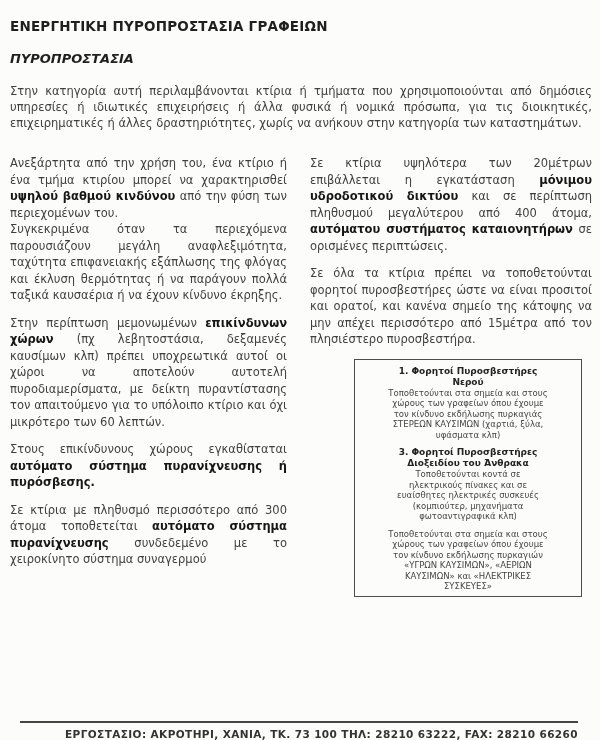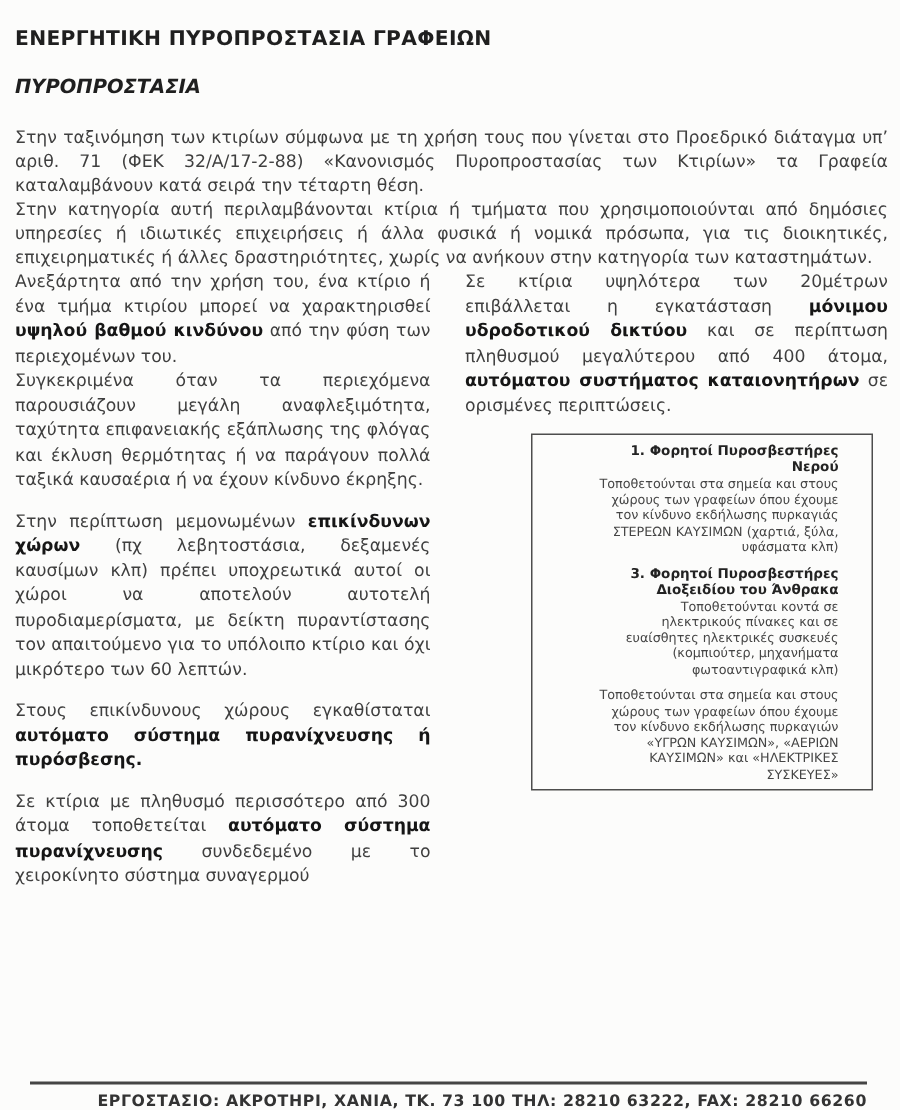--- a/index.html
+++ b/index.html
@@ -29,41 +29,41 @@
   }
   .intro p{
     margin:0;
     font-size:11.5px;
     line-height:16px;
     text-align:justify;
   }
   .columns{
     display:flex;
     gap:23px;
-    margin-top:0;
+    margin-top:24px;
   }
   .col{
     font-size:11.5px;
     line-height:16.5px;
     text-align:justify;
   }
   .col-left{width:277px;flex:none;}
   .col-right{width:282px;flex:none;}
   .col p{margin:0 0 11px 0;}
   .col p.nogap{margin-bottom:0;}
   strong{color:#161616;}
   .ext-box{
     margin-left:44px;
     margin-top:2px;
     width:228px;
     box-sizing:border-box;
     border:1.4px solid #4d4d4d;
-    padding:6px 22px 4px 9px;
+    padding:6px 9px 4px 9px;
     background:#fcfcfb;
-    text-align:right;
+    text-align:center;
   }
   .ext-item{margin-bottom:7px;}
   .ext-item:last-child{margin-bottom:0;}
   .ext-heading{
     font-size:9px;
     font-weight:bold;
     line-height:11px;
     white-space:pre-line;
     color:#232323;
   }
@@ -91,36 +91,36 @@
 </head>
 <body>
 
 <div class="page">
   <div class="content">
 
     <h1 class="doc-title">ΕΝΕΡΓΗΤΙΚΗ ΠΥΡΟΠΡΟΣΤΑΣΙΑ ΓΡΑΦΕΙΩΝ</h1>
     <h2 class="doc-subtitle">ΠΥΡΟΠΡΟΣΤΑΣΙΑ</h2>
 
     <div class="intro">
-      <p><span>Στην ταξινόμηση των κτιρίων σύμφωνα με τη χρήση τους που γίνεται στο Προεδρικό διάταγμα υπ’ αριθ. 71 (ΦΕΚ 32/Α/17-2-88) «Κανονισμός Πυροπροστασίας των Κτιρίων» τα Γραφεία καταλαμβάνουν κατά σειρά την τέταρτη θέση.</span></p>
       <p><span>Στην κατηγορία αυτή περιλαμβάνονται κτίρια ή τμήματα που χρησιμοποιούνται από δημόσιες υπηρεσίες ή ιδιωτικές επιχειρήσεις ή άλλα φυσικά ή νομικά πρόσωπα, για τις διοικητικές, επιχειρηματικές ή άλλες δραστηριότητες, χωρίς να ανήκουν στην κατηγορία των καταστημάτων.</span></p>
     </div>
 
     <div class="columns">
 
       <div class="col col-left">
         <p class="nogap"><span>Ανεξάρτητα από την χρήση του, ένα κτίριο ή ένα τμήμα κτιρίου μπορεί να χαρακτηρισθεί </span><strong>υψηλού βαθμού κινδύνου</strong><span> από την φύση των περιεχομένων του.</span></p>
         <p><span>Συγκεκριμένα όταν τα περιεχόμενα παρουσιάζουν μεγάλη αναφλεξιμότητα, ταχύτητα επιφανειακής εξάπλωσης της φλόγας και έκλυση θερμότητας ή να παράγουν πολλά ταξικά καυσαέρια ή να έχουν κίνδυνο έκρηξης.</span></p>
         <p><span>Στην περίπτωση μεμονωμένων </span><strong>επικίνδυνων χώρων</strong><span> (πχ λεβητοστάσια, δεξαμενές καυσίμων κλπ) πρέπει υποχρεωτικά αυτοί οι χώροι να αποτελούν αυτοτελή πυροδιαμερίσματα, με δείκτη πυραντίστασης τον απαιτούμενο για το υπόλοιπο κτίριο και όχι μικρότερο των 60 λεπτών.</span></p>
         <p><span>Στους επικίνδυνους χώρους εγκαθίσταται </span><strong>αυτόματο σύστημα πυρανίχνευσης ή πυρόσβεσης.</strong></p>
         <p><span>Σε κτίρια με πληθυσμό περισσότερο από 300 άτομα τοποθετείται </span><strong>αυτόματο σύστημα πυρανίχνευσης</strong><span> συνδεδεμένο με το χειροκίνητο σύστημα συναγερμού</span></p>
       </div>
 
       <div class="col col-right">
         <p><span>Σε κτίρια υψηλότερα των 20μέτρων επιβάλλεται η εγκατάσταση </span><strong>μόνιμου υδροδοτικού δικτύου</strong><span> και σε περίπτωση πληθυσμού μεγαλύτερου από 400 άτομα, </span><strong>αυτόματου συστήματος καταιονητήρων</strong><span> σε ορισμένες περιπτώσεις.</span></p>
+        <p><span>Σε όλα τα κτίρια πρέπει να τοποθετούνται φορητοί πυροσβεστήρες ώστε να είναι προσιτοί και ορατοί, και κανένα σημείο της κάτοψης να μην απέχει περισσότερο από 15μέτρα από τον πλησιέστερο πυροσβεστήρα.</span></p>
 
         <div class="ext-box">
           <div class="ext-item">
             <div class="ext-heading">1. Φορητοί Πυροσβεστήρες
 Νερού</div>
             <div class="ext-body">Τοποθετούνται στα σημεία και στους
 χώρους των γραφείων όπου έχουμε
 τον κίνδυνο εκδήλωσης πυρκαγιάς
 ΣΤΕΡΕΩΝ ΚΑΥΣΙΜΩΝ (χαρτιά, ξύλα,
 υφάσματα κλπ)</div>

